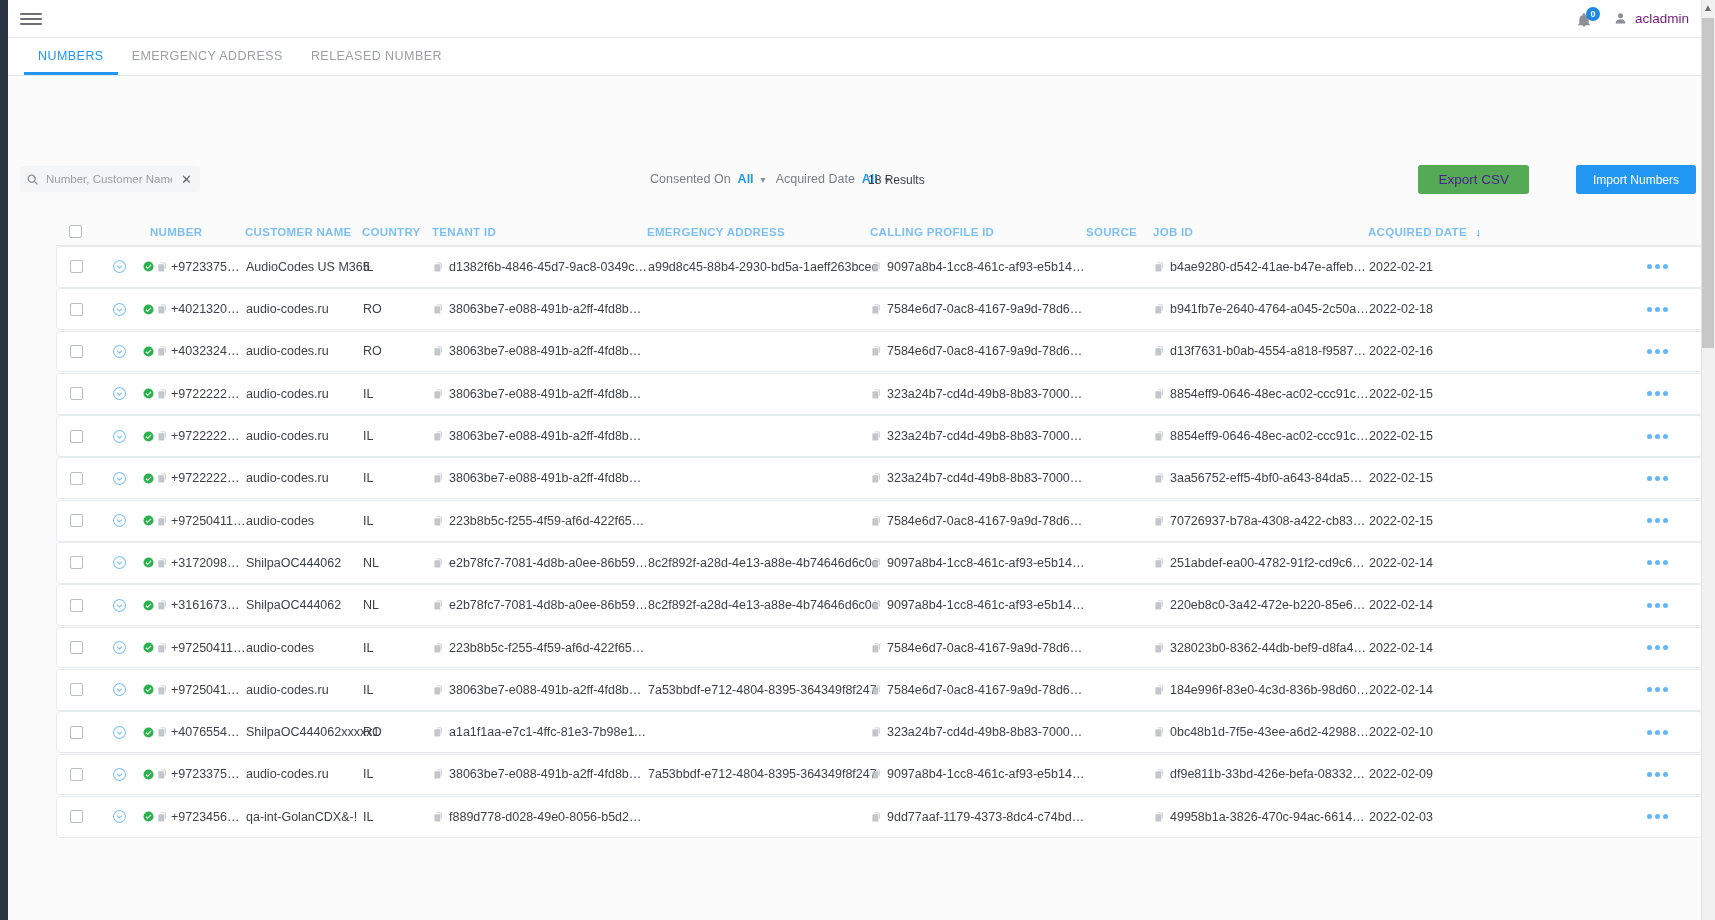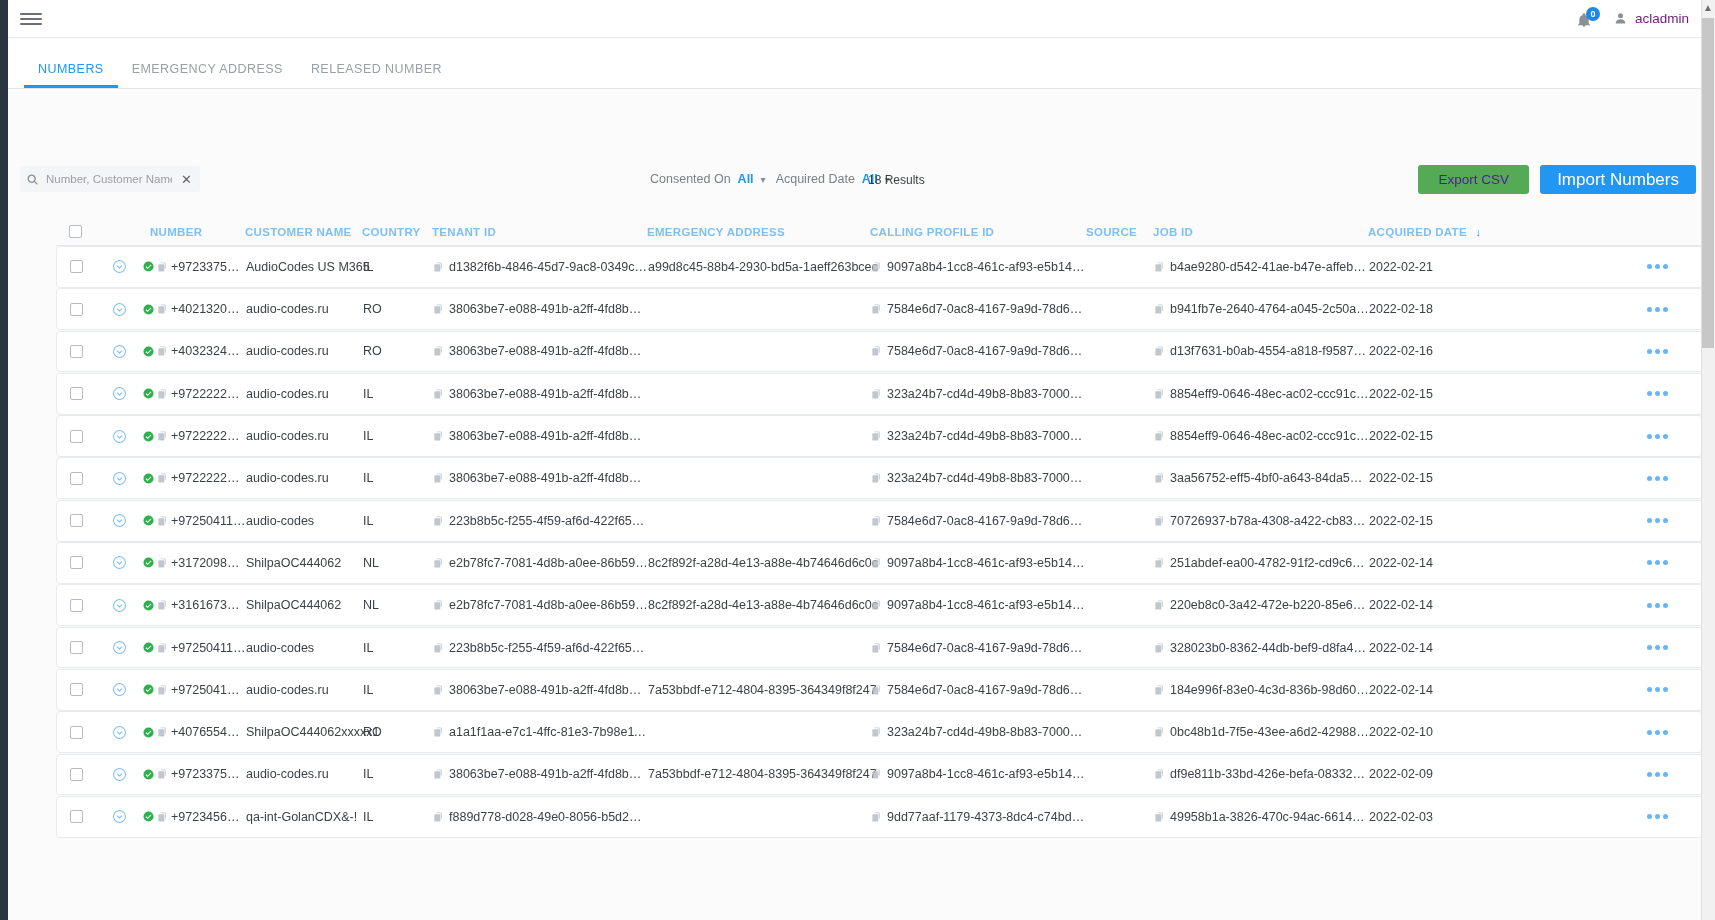--- a/index.html
+++ b/index.html
@@ -40,21 +40,21 @@
     position: absolute; left: 11px; top: -1px;
     background: #1e88e5; color: #fff; border-radius: 50%;
     min-width: 14px; height: 14px; font-size: 9px; line-height: 14px;
     text-align: center; font-weight: 600; padding: 0 2px;
   }
   .user-block { display: flex; align-items: center; gap: 7px; cursor: pointer; }
   .user-name { font-size: 13.5px; color: #701a75; }
 
   
   .tabs {
-    position: absolute; left: 8px; top: 39px; right: 0; height: 50px;
+    position: absolute; left: 8px; top: 39px; right: 0; height: 37px;
     background: #fff; border-bottom: 1px solid #e4e7ea;
     display: flex; align-items: flex-end; padding-left: 16px;
   }
   .tab {
     font-size: 12.5px; letter-spacing: .45px; color: #9aa0a6;
     padding: 0 14px 12px 14px; cursor: pointer; position: relative;
     text-transform: uppercase; background: transparent; border: none;
     font-family: "Liberation Sans", sans-serif;
   }
   .tab.active { color: #2196f3; }
@@ -102,21 +102,21 @@
   }
   .btn-export {
     position: absolute; right: 186px; top: 3px;
     background: #55ab55; color: #4c1d95; border: none; border-radius: 3px;
     font-size: 13.5px; padding: 0 20px; height: 29px; cursor: pointer;
     font-family: "Liberation Sans", sans-serif;
   }
   .btn-import {
     position: absolute; right: 19px; top: 3px;
     background: #2196f3; color: #fff; border: none; border-radius: 3px;
-    font-size: 17px; padding: 0 17px; height: 29px; cursor: pointer;
+    font-size: 12px; padding: 0 17px; height: 29px; cursor: pointer;
     font-family: "Liberation Sans", sans-serif;
   }
 
   
   .table-area { position: absolute; left: 8px; top: 218px; right: 12px; bottom: 0; padding-left: 48px; }
   .col-head {
     display: flex; align-items: center; height: 28px;
     font-size: 11.5px; color: #7ec0f5; letter-spacing: .3px;
     border-bottom: 1px solid #e6e9ec; font-weight: 700;
   }

